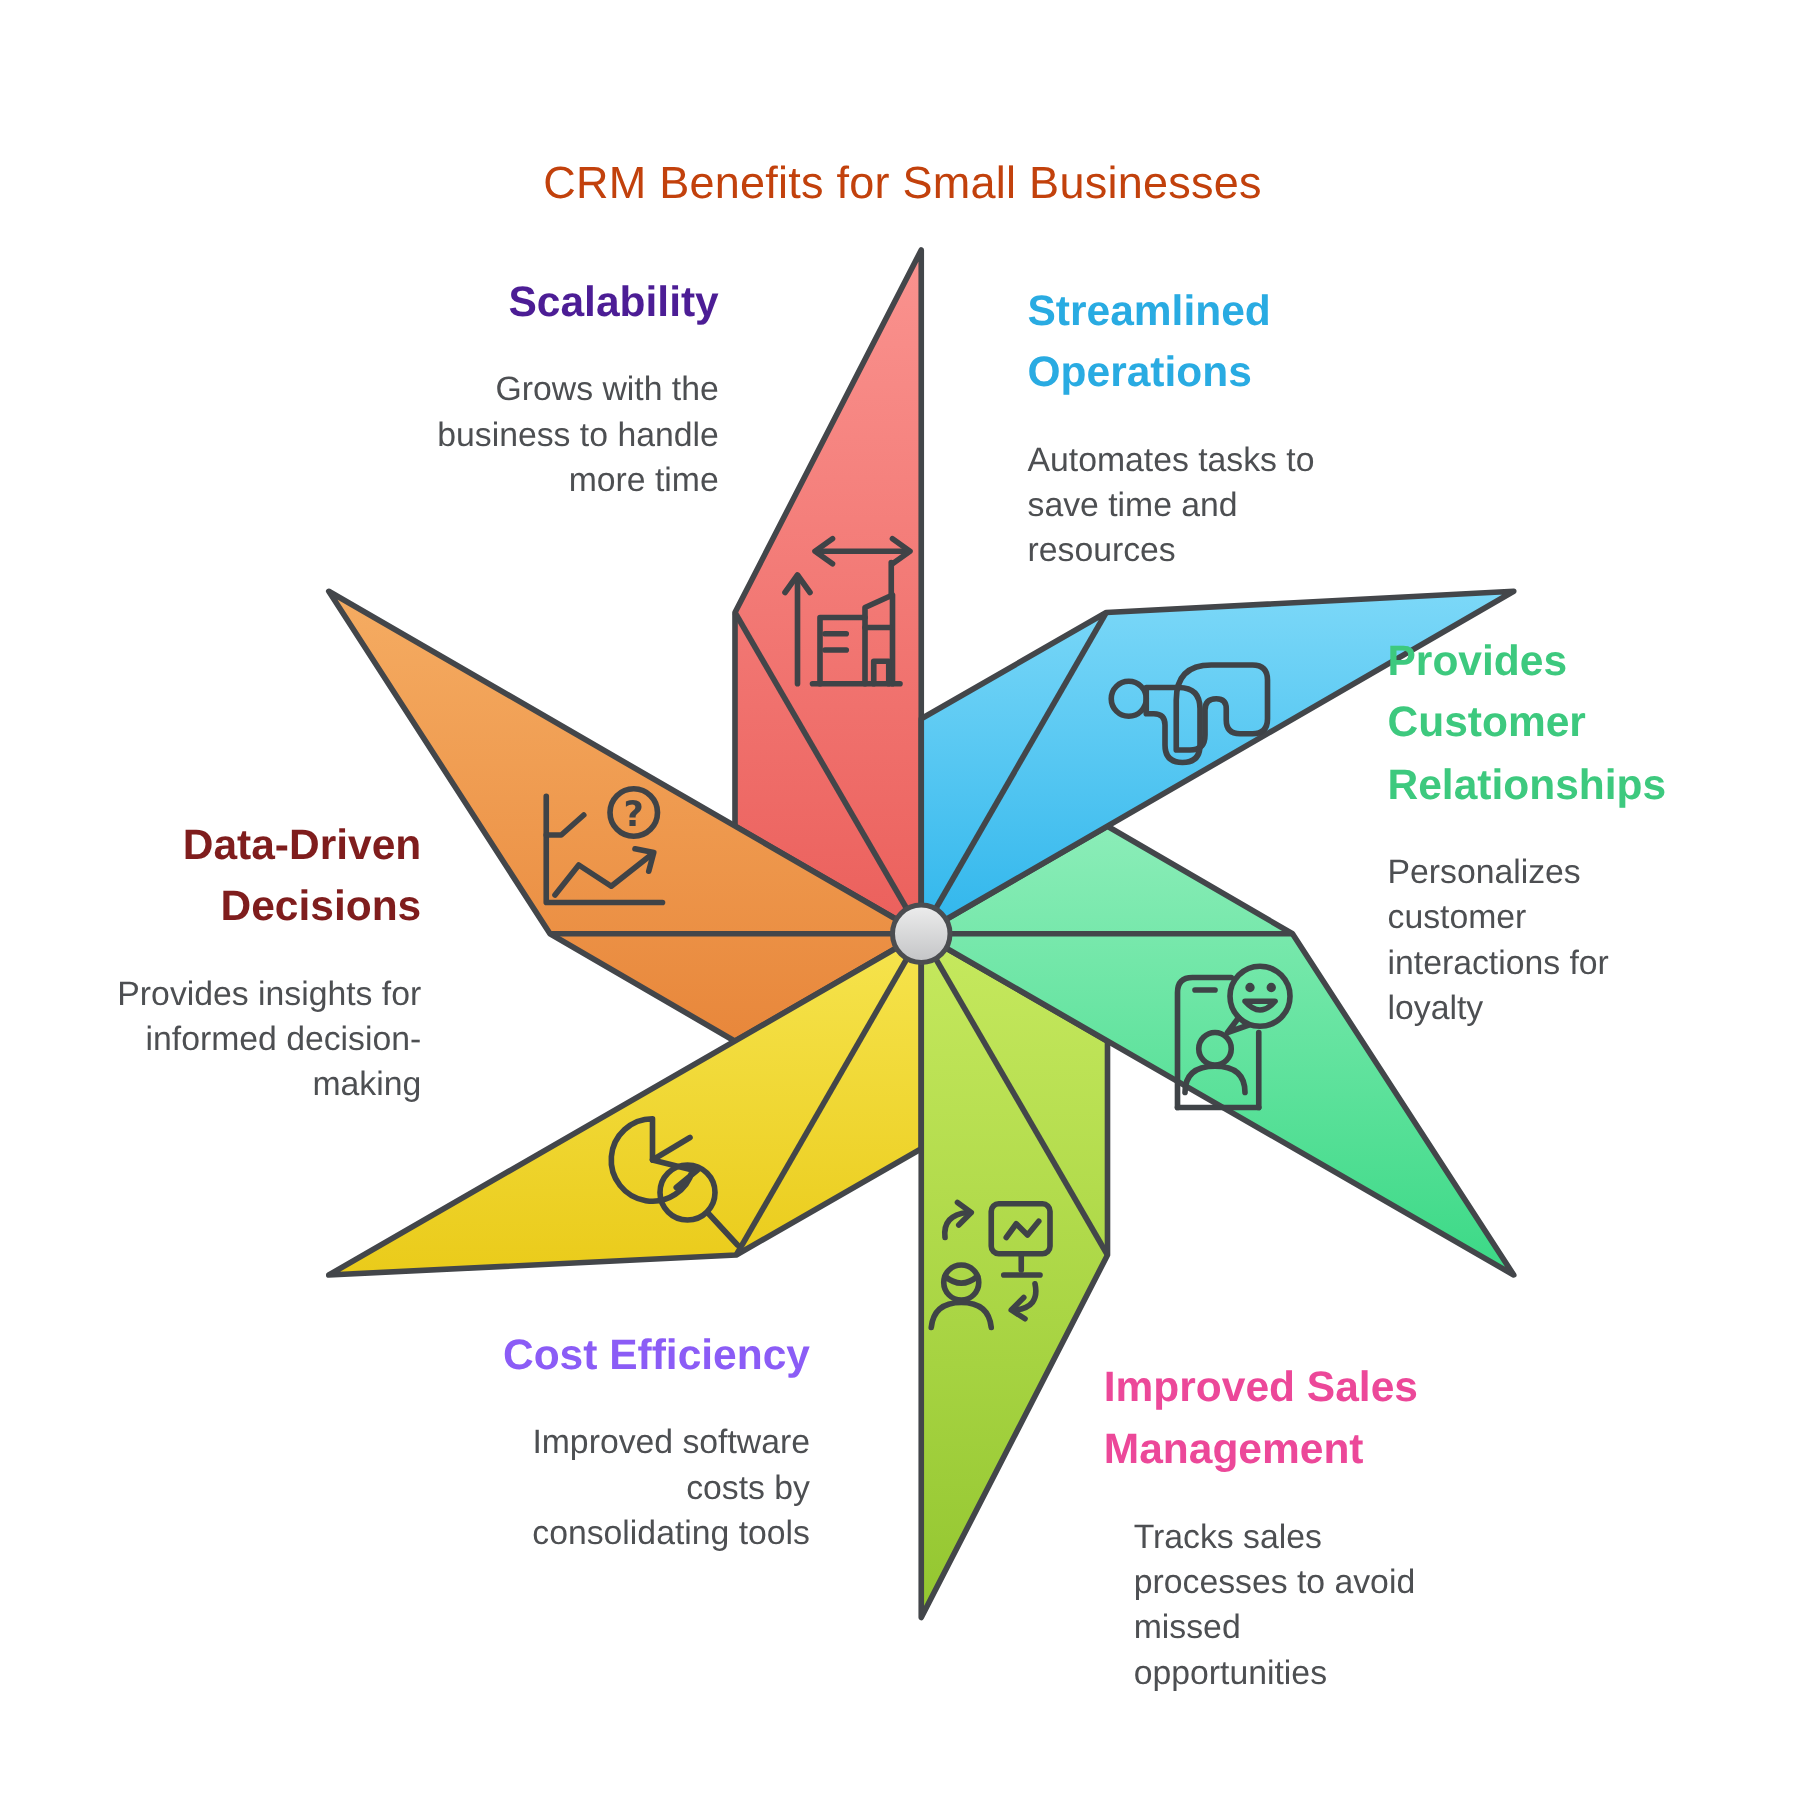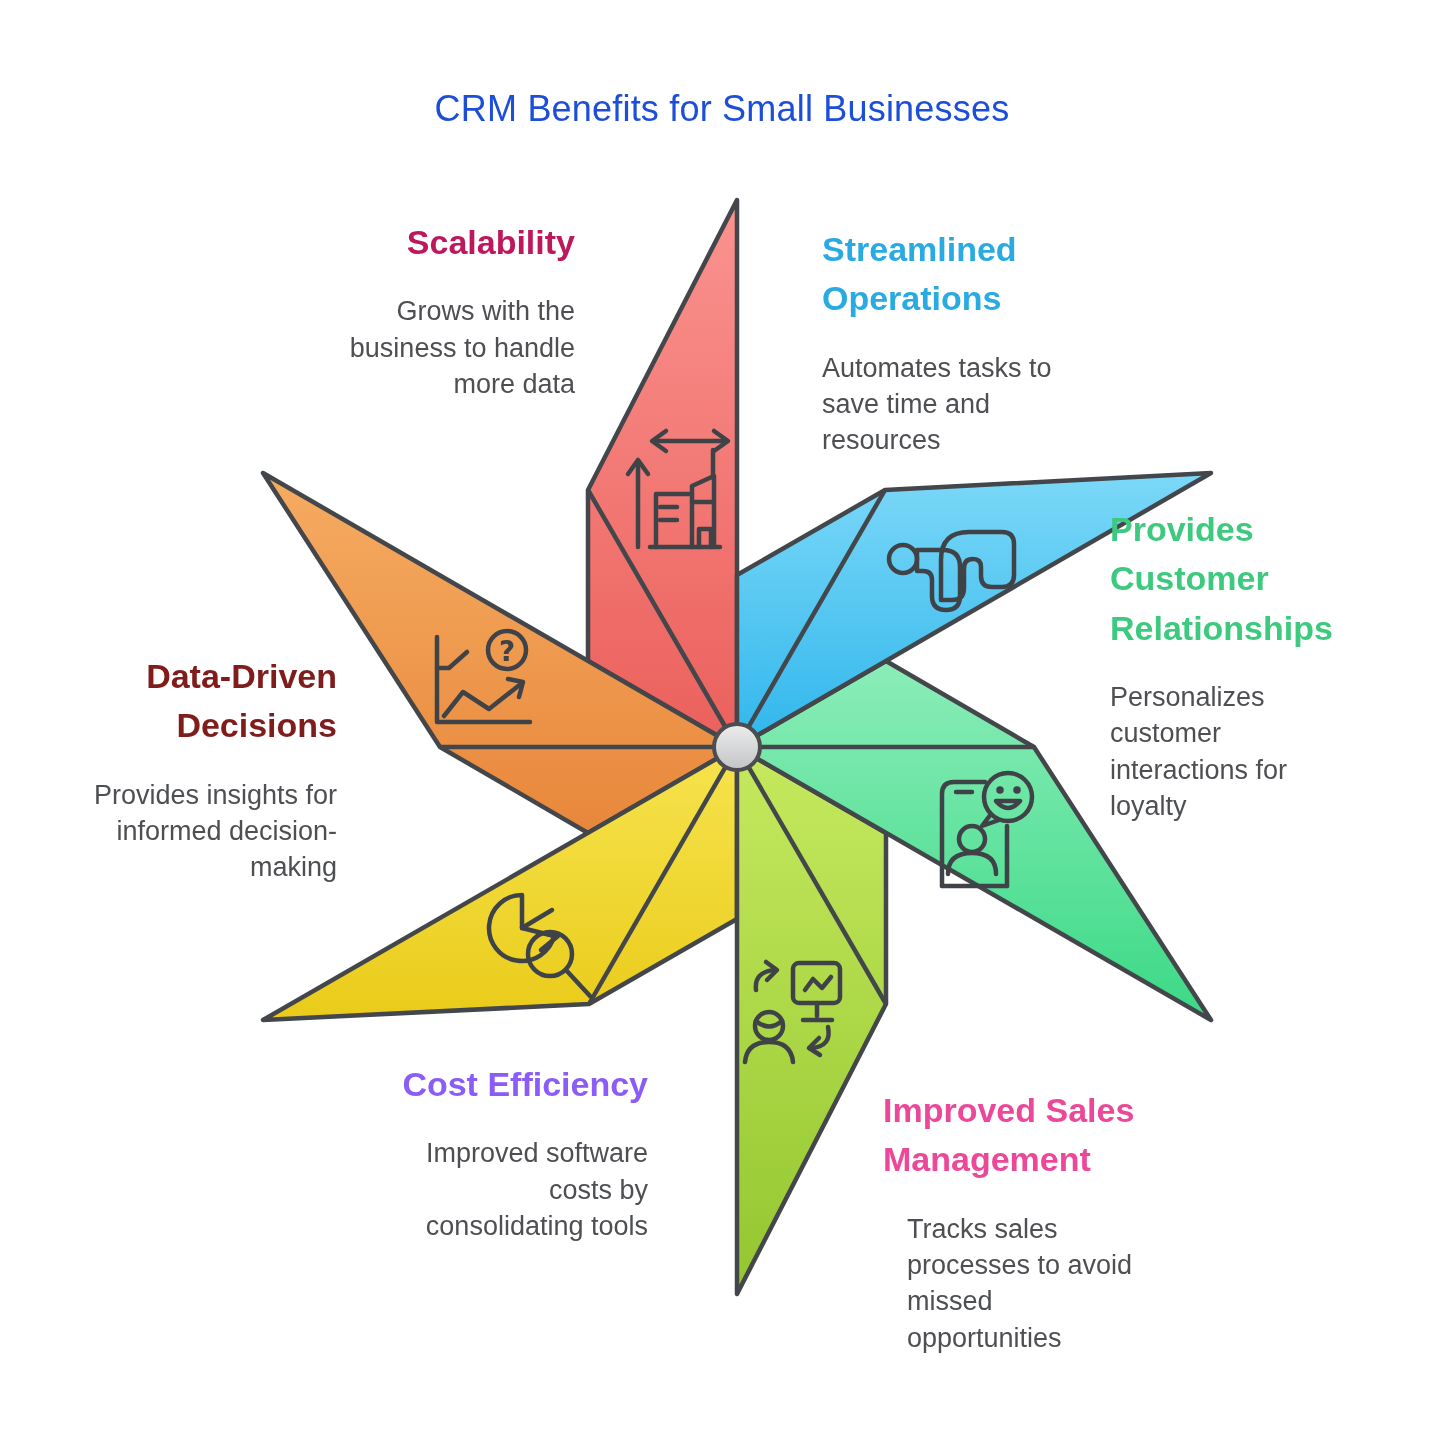--- a/index.html
+++ b/index.html
@@ -154,25 +154,25 @@
         <path d="M444,716 L463,692 L489,709 L522,683"></path>
         <path d="M508,679 L523,682 L519,697"></path>
         <circle cx="507" cy="650" r="19"></circle>
         <text x="507" y="661" text-anchor="middle" stroke="none" fill="#3F4347" style="font-family:'DejaVu Sans',sans-serif;font-size:28px;font-weight:bold;">?</text>
       </g>
     </g>
 
     <circle cx="737" cy="747" r="23" fill="url(#gHub)" stroke="#4B4D50" stroke-width="4"></circle>
   </svg>
 
-  <div class="title" style="color: #1d4ed8;">CRM Benefits for Small Businesses</div>
+  <div class="title" style="color: #c2410c; margin-top: 37px;">CRM Benefits for Small Businesses</div>
 
   <div class="sec sec-scalability ta-r">
-    <h2 style="color: #be185d;">Scalability</h2>
-    <p>Grows with the business to handle more data</p>
+    <h2 style="color: #4c1d95;">Scalability</h2>
+    <p>Grows with the business to handle more time</p>
   </div>
 
   <div class="sec sec-streamlined ta-l">
     <h2 style="color: rgb(41, 171, 226);">Streamlined Operations</h2>
     <p>Automates tasks to save time and resources</p>
   </div>
 
   <div class="sec sec-enhanced ta-l">
     <h2 style="color: rgb(61, 201, 126);">Provides Customer Relationships</h2>
     <p>Personalizes customer interactions for loyalty</p>

